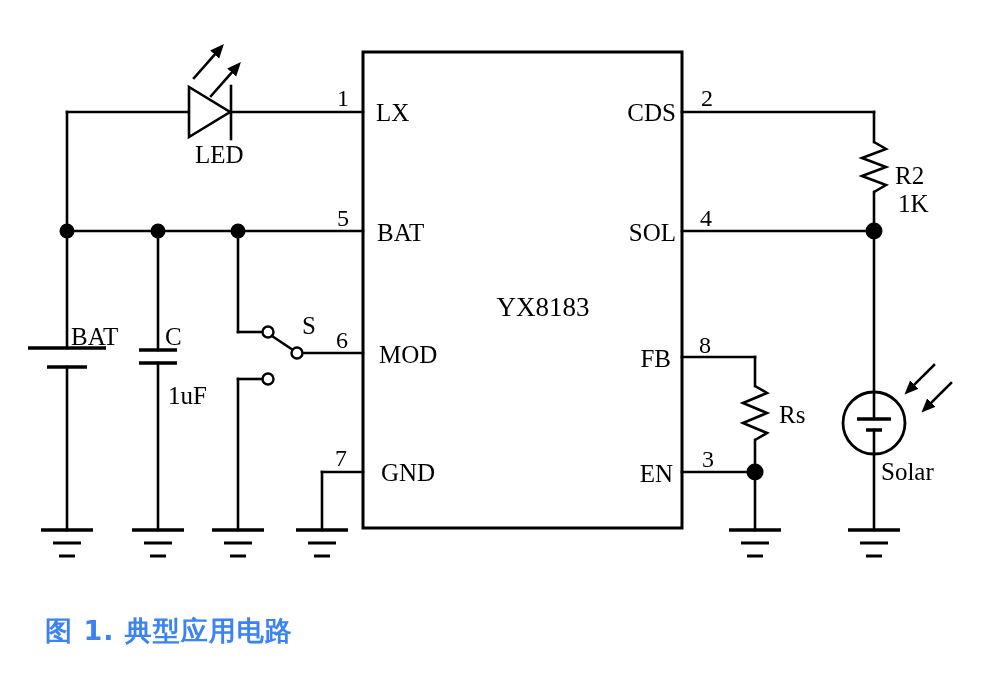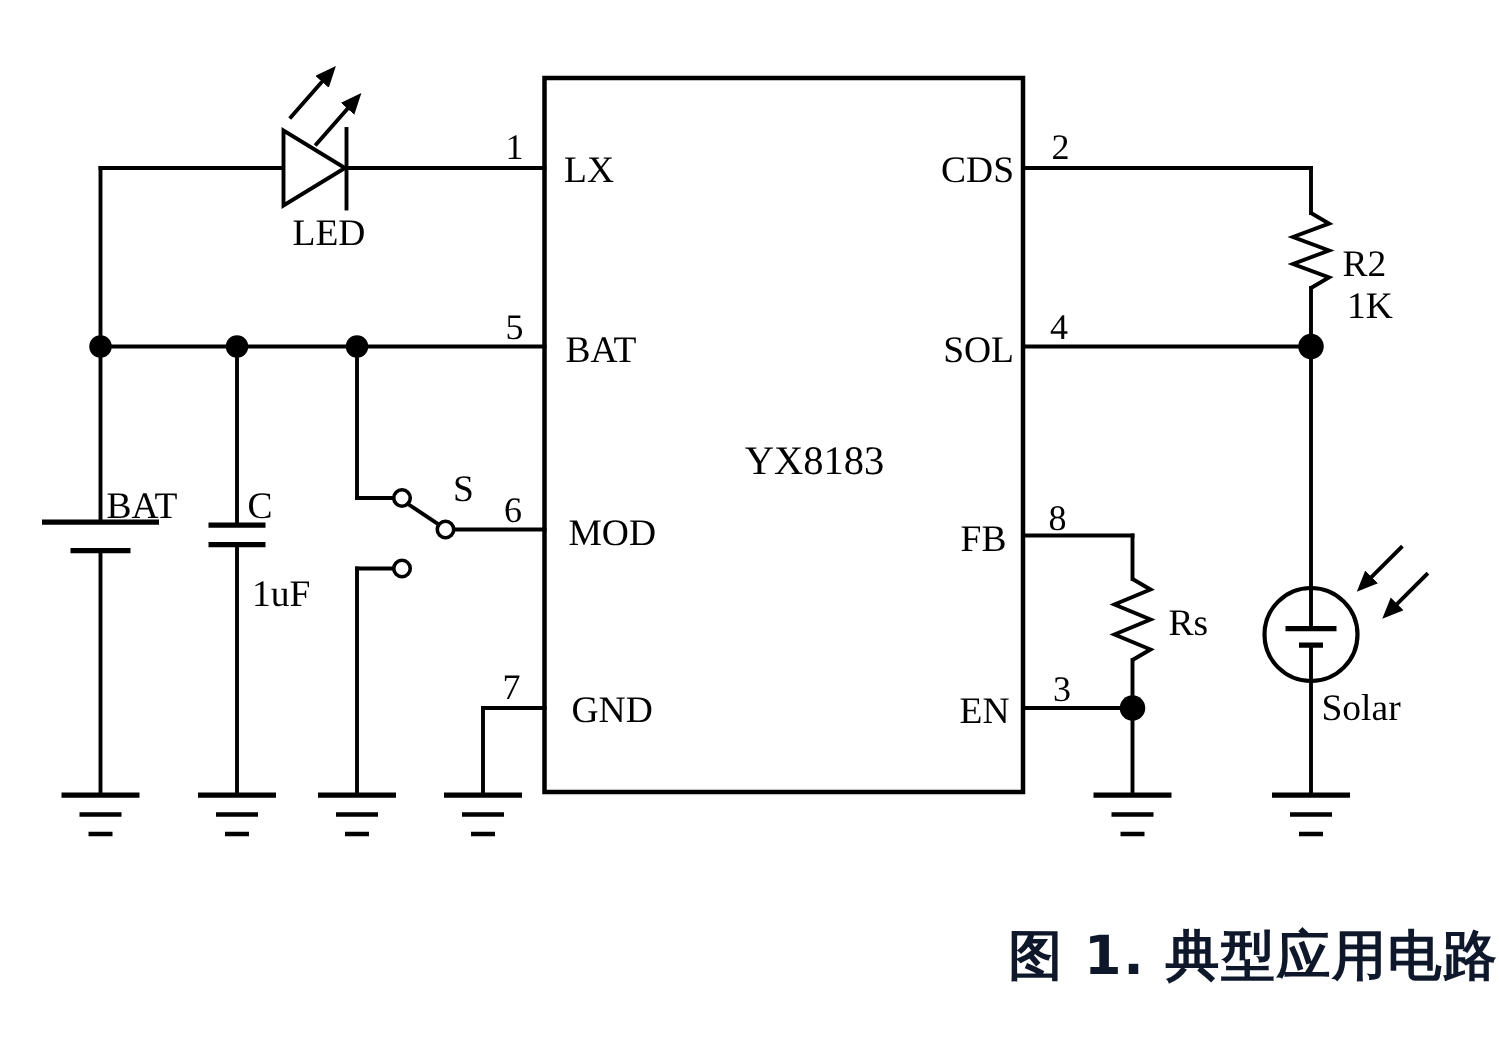--- a/index.html
+++ b/index.html
@@ -26,26 +26,26 @@
   .oc   { fill: #ffffff; stroke: #000000; stroke-width: 2.4; }
   .icbox{ fill: none; stroke: #000000; stroke-width: 3; }
   .tri  { fill: #ffffff; stroke: #000000; stroke-width: 2.6; stroke-linejoin: miter; }
   .caption {
     position: absolute;
     left: 0;
     top: 613px;
     width: 100%;
     box-sizing: border-box;
     padding-left: 45px;
-    text-align: right;
+    text-align: left;
     font-family: "DejaVu Sans", "Liberation Sans", sans-serif;
     font-weight: bold;
-    font-size: 36px;
+    font-size: 27px;
     letter-spacing: 1px;
-    color: #0f172a;
+    color: #3b82f6;
     white-space: nowrap;
   }
 </style>
 </head>
 <body>
 
 <div class="stage">
   <svg width="999" height="610" viewBox="0 0 999 610">
     <defs>
       <marker id="ah" markerUnits="userSpaceOnUse" markerWidth="15" markerHeight="13" refX="2" refY="6" orient="auto">

